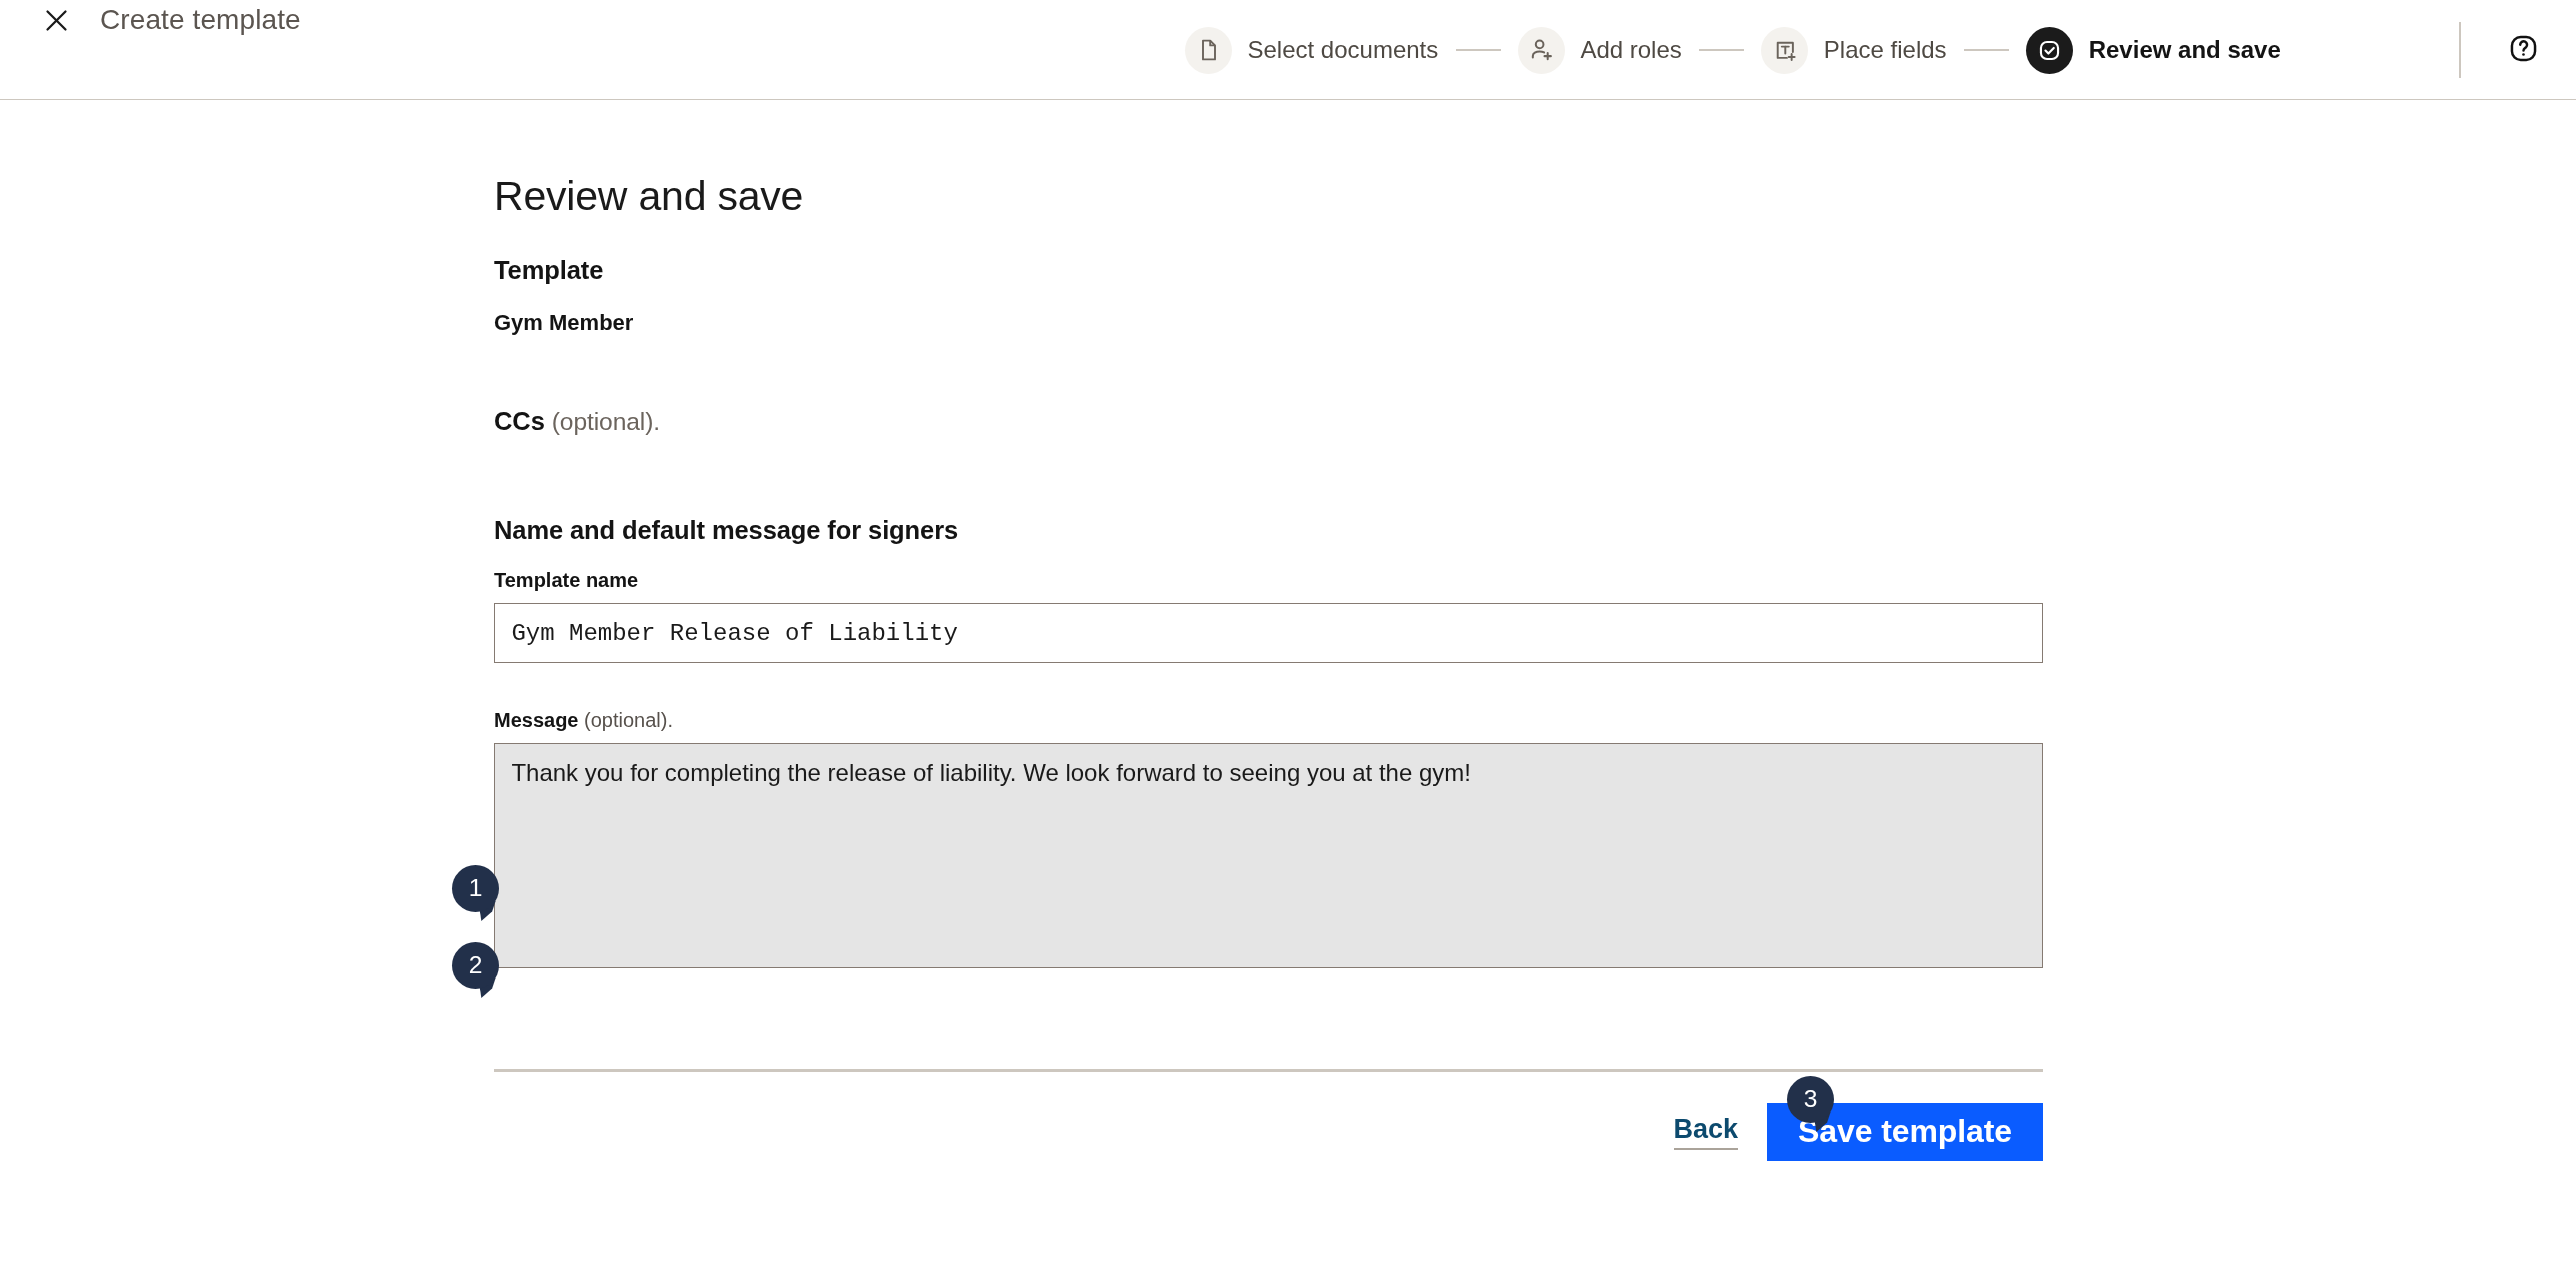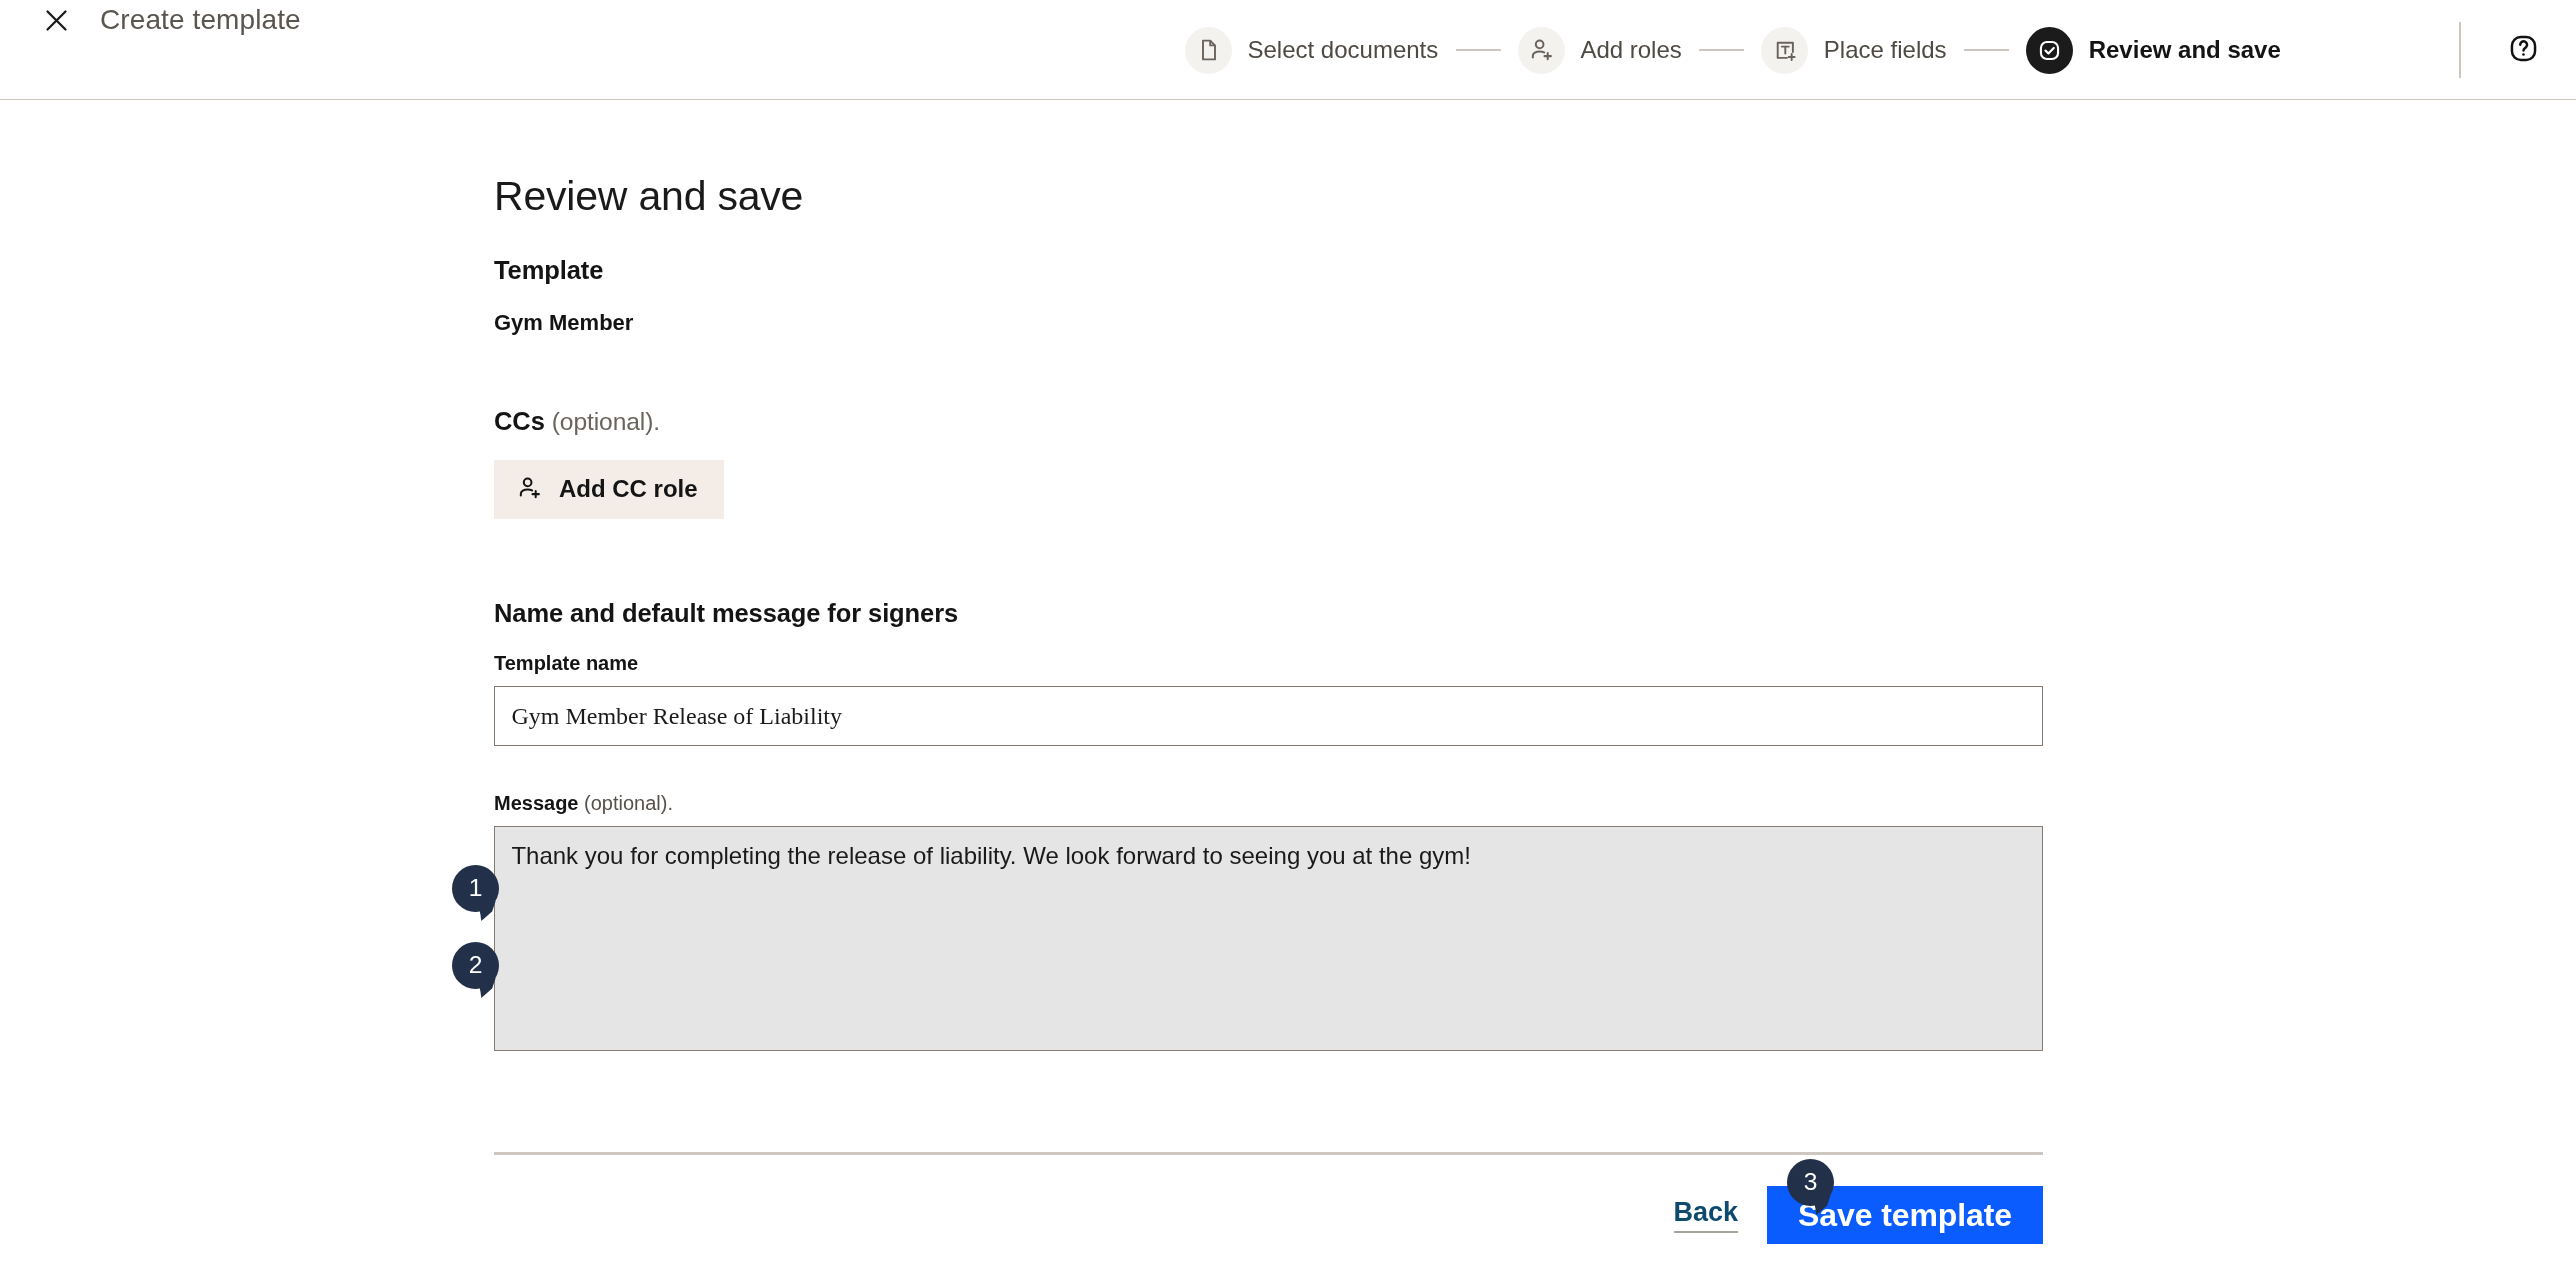--- a/index.html
+++ b/index.html
@@ -205,21 +205,21 @@
     font-weight: 400;
     color: #57514c;
   }
 
   .text-input {
     width: 1549px;
     height: 60px;
     border: 1.8px solid #857a72;
     background: #fff;
     padding: 0 16.4px;
-    font-family: Liberation Serif, serif;
+    font-family: Liberation Mono, monospace;
     font-size: 24px;
     color: #1a1a1a;
     border-radius: 0;
     outline: none;
   }
 
   .textarea-input {
     width: 1549px;
     height: 225px;
     border: 1.8px solid #857a72;
@@ -422,31 +422,20 @@
     <div class="block-signers">
       <div class="section-head">Template</div>
       <div class="signer-name">Gym Member</div>
     </div>
 
     <div class="block-ccs">
       <div class="section-head">
         <span>CCs</span>
         <span class="optional">(optional).</span>
       </div>
-      <button class="cc-btn">
-        <span>
-          <svg width="25.5" height="25.5" viewBox="0 0 24 24" fill="none" stroke="#141414" stroke-width="1.9" stroke-linecap="round" stroke-linejoin="round">
-            <circle cx="10" cy="7" r="3.6"></circle>
-            <path d="M3.6 19.2v-1.4c0-2.6 2.9-4.2 6.4-4.2 1.6 0 3.1.35 4.2.95"></path>
-            <line x1="17.6" y1="15" x2="17.6" y2="21"></line>
-              <line x1="14.6" y1="18" x2="20.6" y2="18"></line>
-          </svg>
-        </span>
-        <span class="cc-btn-label">Add CC role</span>
-      </button>
     </div>
 
     <div class="block-name">
       <div class="section-head">Name and default message for signers</div>
 
       <div class="field">
         <label class="field-label">Template name</label>
         <input class="text-input" type="text" value="Gym Member Release of Liability" style="">
       </div>
 

